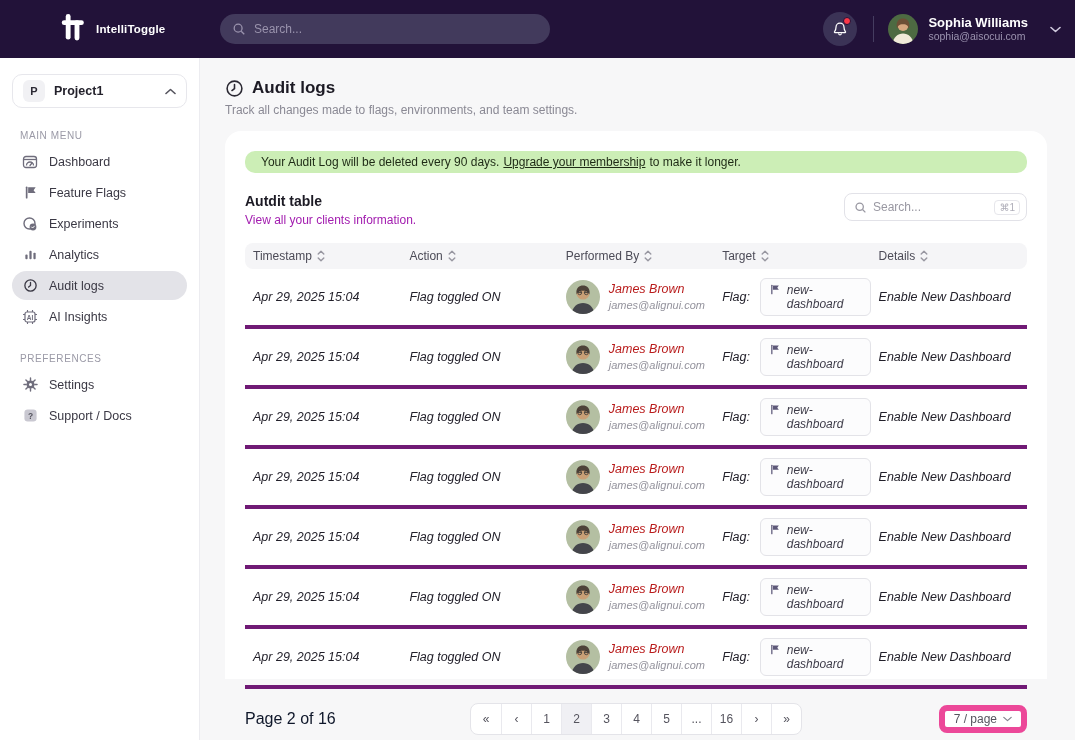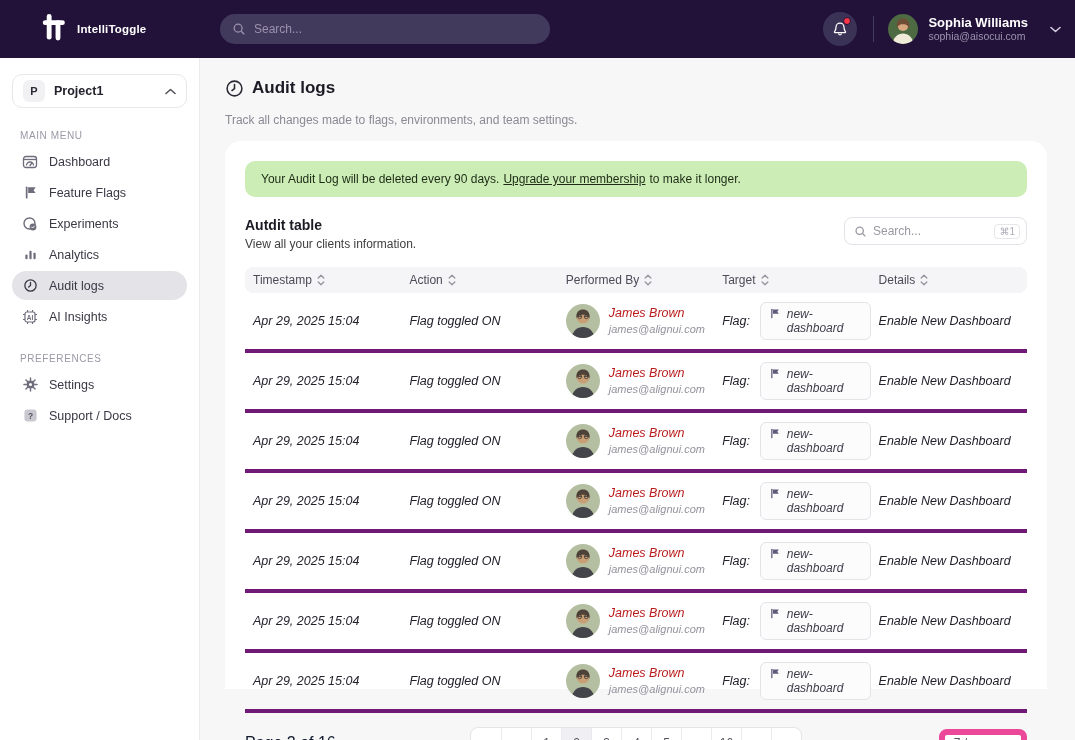--- a/index.html
+++ b/index.html
@@ -2,21 +2,21 @@
 <html><head>
 <meta charset="utf-8">
 <style>
   * { margin:0; padding:0; box-sizing:border-box; }
   html,body { width:1075px; height:740px; overflow:hidden; }
   body { font-family:"Liberation Sans", sans-serif; background:#f7f7f8; color:#1c1a24; }
 
   
   .topbar { position:fixed; top:0; left:0; width:1075px; height:58px; background:#221239;
             display:flex; align-items:center; z-index:10; }
-  .brand { width:200px; display:flex; align-items:center; gap:6px; padding-left:41px; }
+  .brand { width:200px; display:flex; align-items:center; gap:6px; padding-left:60px; }
   .brand-name { color:#fff; font-size:11.5px; font-weight:bold; letter-spacing:.2px; }
   .top-search { width:330px; height:30px; margin-left:20px; background:#423a5c; border-radius:15px;
                 display:flex; align-items:center; gap:8px; padding:0 12px; }
   .top-search input { flex:1; background:transparent; border:none; outline:none; color:#e8e5f0;
                       font-size:12px; font-family:"Liberation Sans", sans-serif; }
   .top-search input::placeholder { color:#9a93ad; }
   .top-right { margin-left:auto; display:flex; align-items:center; padding-right:14px; }
   .bell-btn { width:34px; height:34px; border-radius:50%; background:#3b3356; position:relative;
               display:flex; align-items:center; justify-content:center; cursor:pointer; }
   .bell-dot { position:absolute; top:5px; right:6px; width:8px; height:8px; border-radius:50%;
@@ -40,32 +40,32 @@
   .side-item { margin:2px 12px; height:29px; border-radius:999px; display:flex; align-items:center;
                gap:11px; padding:0 10px; font-size:12.5px; color:#3a3844; cursor:pointer;text-align:center; }
   .side-item.active { background:#e3e3e8; }
   .side-item .si-icon { width:16px; height:16px; display:flex; align-items:center; justify-content:center; flex:none; }
 
   
   .main { margin-left:200px; height:740px; padding-top:58px; }
   .page-head { padding:20px 28px 0 25px; }
   .page-title-row { display:flex; align-items:center; gap:8px; }
   .page-title { font-size:17px; font-weight:bold; color:#1c1a24; }
-  .page-sub { margin-top:15px; font-size:12px; color:#8a8994; }
+  .page-sub { margin-top:5px; font-size:12px; color:#8a8994; }
 
   .card { margin:14px 28px 0 25px; background:#fff; border-radius:16px 16px 0 0; padding:20px;
           height:548px; }
 
-  .banner { background:#cceeb6; border-radius:10px; height:36px; display:flex; align-items:center;
+  .banner { background:#cceeb6; border-radius:10px; height:22px; display:flex; align-items:center;
             padding:0 16px; font-size:12px; color:#1e2a15; }
   .banner a { color:#1e2a15; text-decoration:underline; margin:0 4px; cursor:pointer; }
 
   .section-row { margin-top:20px; display:flex; align-items:flex-start; justify-content:space-between; }
   .section-title { font-size:14px; font-weight:bold; color:#1c1a24; }
-  .section-sub { margin-top:4px; font-size:12px; color:#404040; }
+  .section-sub { margin-top:4px; font-size:12px; color:#a21caf; }
   .tbl-search { width:183px; height:28px; border:1px solid #e2e2e8; border-radius:8px; background:#fff;
                 display:flex; align-items:center; gap:6px; padding:0 6px 0 9px; }
   .tbl-search input { flex:1; min-width:0; border:none; outline:none; font-size:12px; color:#3a3844;
                       font-family:"Liberation Sans", sans-serif; background:transparent; }
   .tbl-search input::placeholder { color:#9998a2; }
   .kbd { font-size:10px; color:#aeadb8; border:1px solid #e6e6eb; border-radius:4px; padding:1px 4px;
          background:#fff; flex:none; }
 
   
   .thead { margin-top:16px; background:#f5f5f7; border-radius:8px; height:26px; display:flex; align-items:center; }

